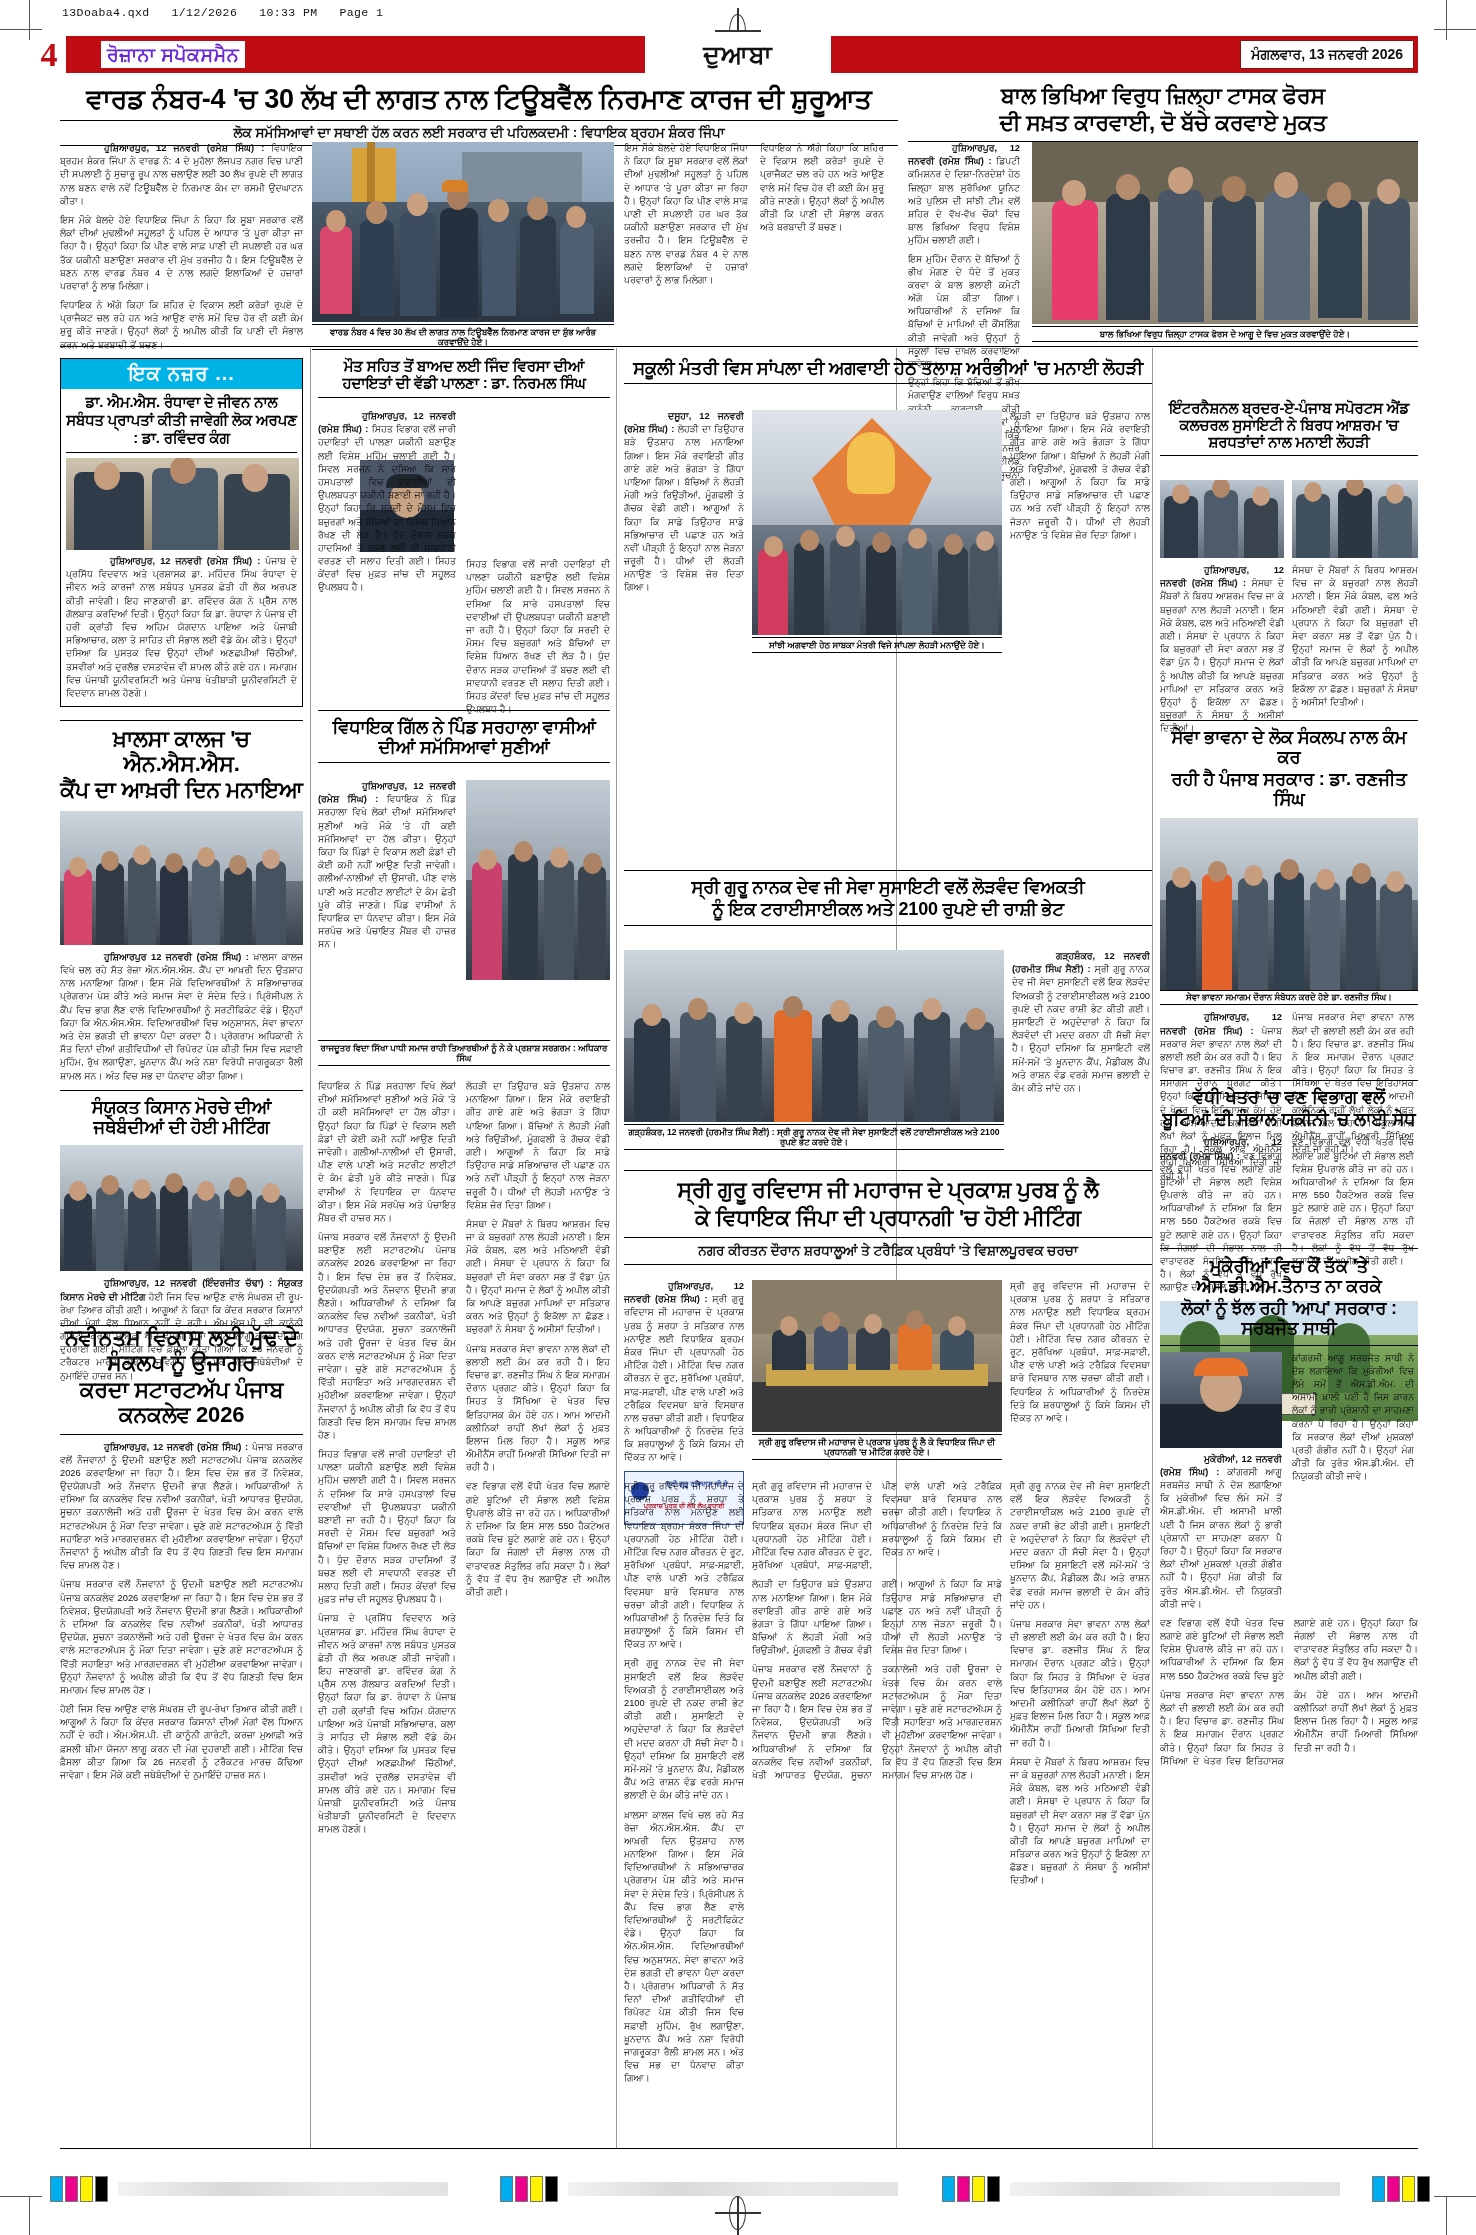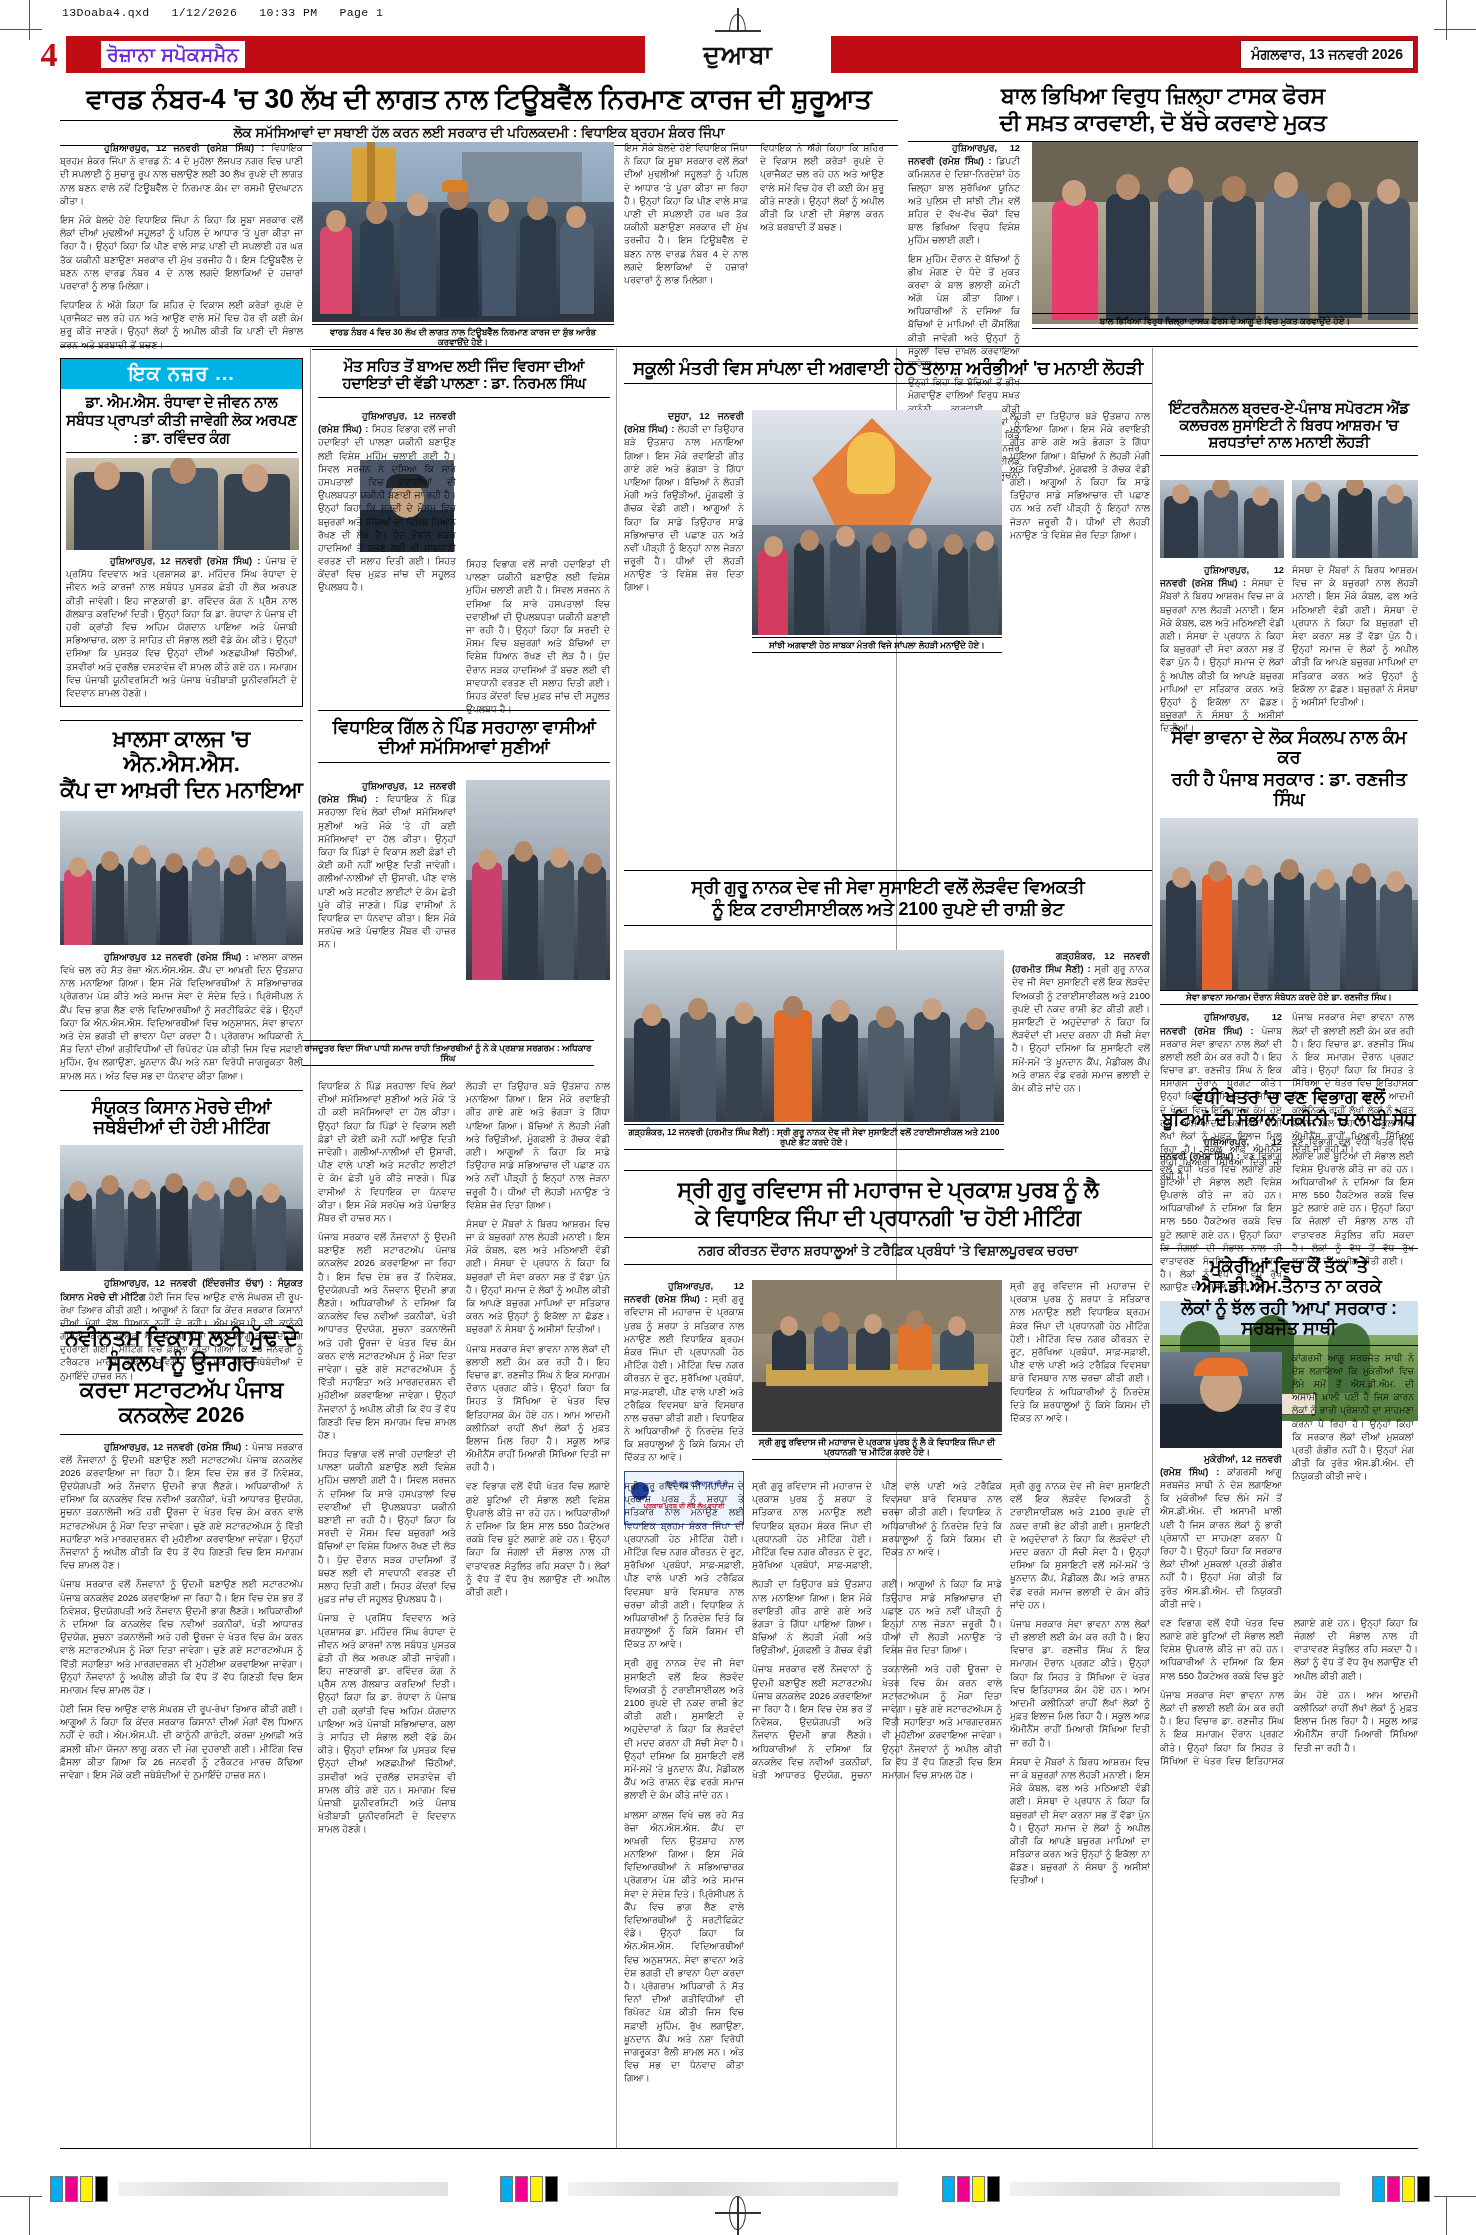--- a/index.html
+++ b/index.html
@@ -231,21 +231,21 @@
       <div style="position:absolute;left:286px;bottom:6px;width:44px;height:118px;background:#30404f;border-radius:10px 10px 0 0;"></div>
       <div style="position:absolute;left:336px;bottom:4px;width:42px;height:122px;background:#44515f;border-radius:10px 10px 0 0;"></div>
       <div class="ph-dot" style="left:30px;bottom:118px;width:24px;height:26px;background:#caa083;"></div>
       <div class="ph-dot" style="left:84px;bottom:124px;width:24px;height:26px;background:#b58c6c;"></div>
       <div class="ph-dot" style="left:136px;bottom:130px;width:25px;height:27px;background:#c89e7e;"></div>
       <div class="ph-dot" style="left:190px;bottom:122px;width:24px;height:26px;background:#a9805f;"></div>
       <div class="ph-dot" style="left:242px;bottom:126px;width:24px;height:26px;background:#c39a79;"></div>
       <div class="ph-dot" style="left:295px;bottom:116px;width:24px;height:26px;background:#b38a69;"></div>
       <div class="ph-dot" style="left:345px;bottom:120px;width:23px;height:25px;background:#c7a084;"></div>
     </div>
-    <div class="caption" style="position:absolute;left:972px;top:233px;width:386px;">ਬਾਲ ਭਿਖਿਆ ਵਿਰੁਧ ਜ਼ਿਲ੍ਹਾ ਟਾਸਕ ਫੋਰਸ ਦੇ ਆਗੂ ਦੇ ਵਿਚ ਮੁਕਤ ਕਰਵਾਉਂਦੇ ਹੋਏ।</div>
+    <div class="caption" style="position:absolute;left:972px;top:246px;width:386px;">ਬਾਲ ਭਿਖਿਆ ਵਿਰੁਧ ਜ਼ਿਲ੍ਹਾ ਟਾਸਕ ਫੋਰਸ ਦੇ ਆਗੂ ਦੇ ਵਿਚ ਮੁਕਤ ਕਰਵਾਉਂਦੇ ਹੋਏ।</div>
 
     <div style="position:absolute;left:0;top:266px;width:1358px;border-top:1.5px solid #000;"></div>
 
     <div class="nazar-box" style="position:absolute;left:0;top:278px;width:243px;">
       <div class="nazar-head">ਇਕ ਨਜ਼ਰ ...</div>
       <div style="padding:4px 5px 6px;">
         <div class="hl hl-sm" style="line-height:1.2;">ਡਾ. ਐਮ.ਐਸ. ਰੰਧਾਵਾ ਦੇ ਜੀਵਨ ਨਾਲ ਸਬੰਧਤ ਪ੍ਰਾਪਤਾਂ ਕੀਤੀ ਜਾਵੇਗੀ ਲੋਕ ਅਰਪਣ : ਡਾ. ਰਵਿੰਦਰ ਕੰਗ</div>
         <div style="border-bottom:1px solid #000;margin:5px 0 5px;"></div>
         <div class="photo" style="width:233px;height:92px;background:linear-gradient(#cfc4b0,#8f8676);">
           <div style="position:absolute;left:8px;bottom:0;width:70px;height:78px;background:#2f3b48;border-radius:8px 8px 0 0;"></div>
@@ -392,21 +392,21 @@
       <div style="position:absolute;left:0;bottom:0;width:100%;height:100px;background:linear-gradient(#5e6a76,#323b45);"></div>
       <div style="position:absolute;left:6px;bottom:0;width:30px;height:118px;background:#c9406c;border-radius:7px 7px 0 0;"></div>
       <div style="position:absolute;left:42px;bottom:0;width:30px;height:126px;background:#2d3945;border-radius:7px 7px 0 0;"></div>
       <div style="position:absolute;left:78px;bottom:0;width:30px;height:120px;background:#46535f;border-radius:7px 7px 0 0;"></div>
       <div style="position:absolute;left:112px;bottom:0;width:28px;height:114px;background:#39444f;border-radius:7px 7px 0 0;"></div>
       <div class="ph-dot" style="left:12px;bottom:110px;width:19px;height:21px;background:#c59b7b;"></div>
       <div class="ph-dot" style="left:48px;bottom:118px;width:19px;height:21px;background:#b3896a;"></div>
       <div class="ph-dot" style="left:84px;bottom:112px;width:19px;height:21px;background:#c79e7f;"></div>
       <div class="ph-dot" style="left:117px;bottom:106px;width:19px;height:21px;background:#ac8264;"></div>
     </div>
-    <div class="caption" style="position:absolute;left:242px;top:960px;width:292px;">ਰਾਜਦੂਤਰ ਵਿਦਾ ਸਿੱਖਾ ਪਾਧੀ ਸਮਾਜ ਰਾਹੀ ਤਿਆਰਥੀਆਂ ਨੂੰ ਨੇ ਕੇ ਪ੍ਰਸ਼ਾਸ਼ ਸਰਗਰਮ : ਅਧਿਕਾਰ ਸਿੰਘ</div>
+    <div class="caption" style="position:absolute;left:258px;top:960px;width:292px;">ਰਾਜਦੂਤਰ ਵਿਦਾ ਸਿੱਖਾ ਪਾਧੀ ਸਮਾਜ ਰਾਹੀ ਤਿਆਰਥੀਆਂ ਨੂੰ ਨੇ ਕੇ ਪ੍ਰਸ਼ਾਸ਼ ਸਰਗਰਮ : ਅਧਿਕਾਰ ਸਿੰਘ</div>
 
     <div style="position:absolute;left:564px;top:790px;width:528px;">
       <div style="border-top:1px solid #000;padding-top:6px;">
         <div class="hl hl-md">ਸ੍ਰੀ ਗੁਰੂ ਨਾਨਕ ਦੇਵ ਜੀ ਸੇਵਾ ਸੁਸਾਇਟੀ ਵਲੋਂ ਲੋੜਵੰਦ ਵਿਅਕਤੀ</div>
         <div class="hl hl-md" style="margin-top:2px;">ਨੂੰ ਇਕ ਟਰਾਈਸਾਈਕਲ ਅਤੇ 2100 ਰੁਪਏ ਦੀ ਰਾਸ਼ੀ ਭੇਟ</div>
       </div>
       <div style="border-bottom:1px solid #000;margin-top:6px;"></div>
     </div>
     <div class="photo" style="position:absolute;left:564px;top:870px;width:380px;height:172px;background:linear-gradient(#cfd7de,#707b87);">
       <div style="position:absolute;left:0;bottom:0;width:100%;height:84px;background:linear-gradient(#626e7a,#343d47);"></div>

